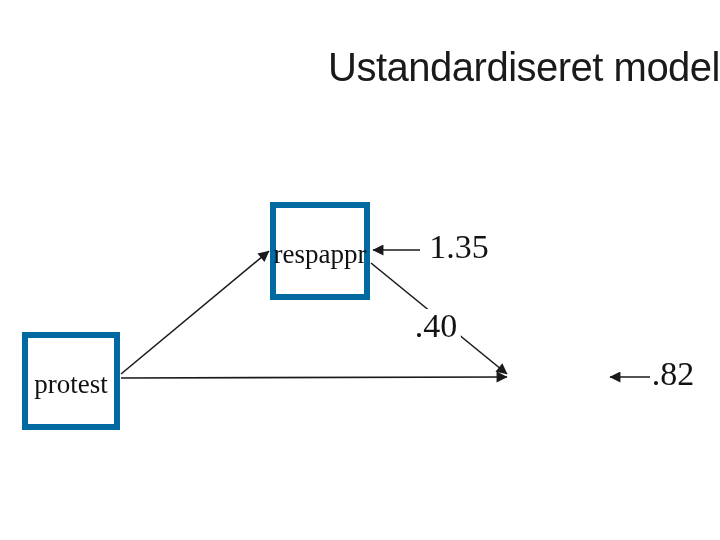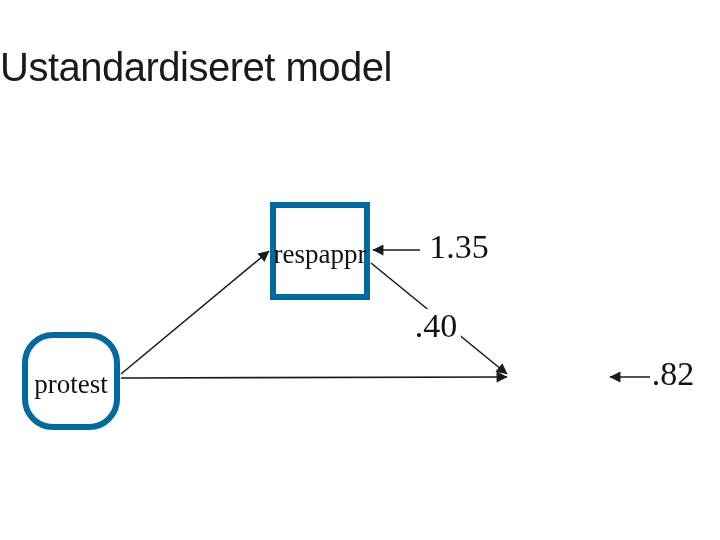--- a/index.html
+++ b/index.html
@@ -9,21 +9,21 @@
     height: 540px;
     background: #ffffff;
     overflow: hidden;
     font-family: "Liberation Sans", sans-serif;
   }
   .slide-title {
     position: absolute;
     top: 44px;
     left: 0;
     width: 720px;
-    text-align: left;
+    text-align: right;
     font-family: "Liberation Sans", sans-serif;
     font-size: 40px;
     font-weight: 400;
     letter-spacing: -0.5px;
     color: #1a1a1a;
     line-height: 1.15;
     white-space: nowrap;
   }
   .diagram-svg {
     position: absolute;
@@ -37,21 +37,21 @@
     background: #ffffff;
     display: flex;
     align-items: center;
     justify-content: center;
     font-family: "Liberation Serif", serif;
     color: #111111;
     padding-top: 7px;
     white-space: nowrap;
   }
   .node-respappr { left: 270px; top: 202px; width: 100px; height: 98px; font-size: 27px; }
-  .node-protest  { left: 22px;  top: 332px; width: 98px;  height: 98px; font-size: 27px; border-radius: 31px; }
+  .node-protest  { left: 22px;  top: 332px; width: 98px;  height: 98px; font-size: 27px; }
   .node-liking   { left: 508px; top: 327px; width: 99px;  height: 96px; font-size: 27px; }
   .coef-label {
     position: absolute;
     transform: translate(-50%, -50%);
     background: #ffffff;
     font-family: "Liberation Serif", serif;
     font-size: 34px;
     color: #131313;
     line-height: 1.0;
     padding: 0 3px;

